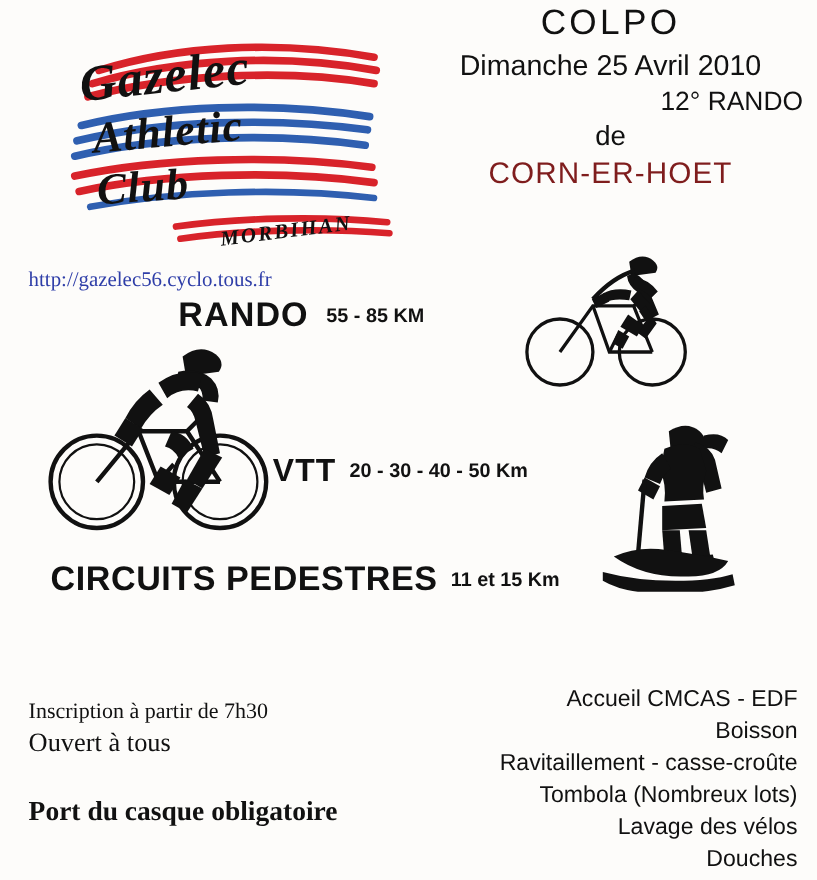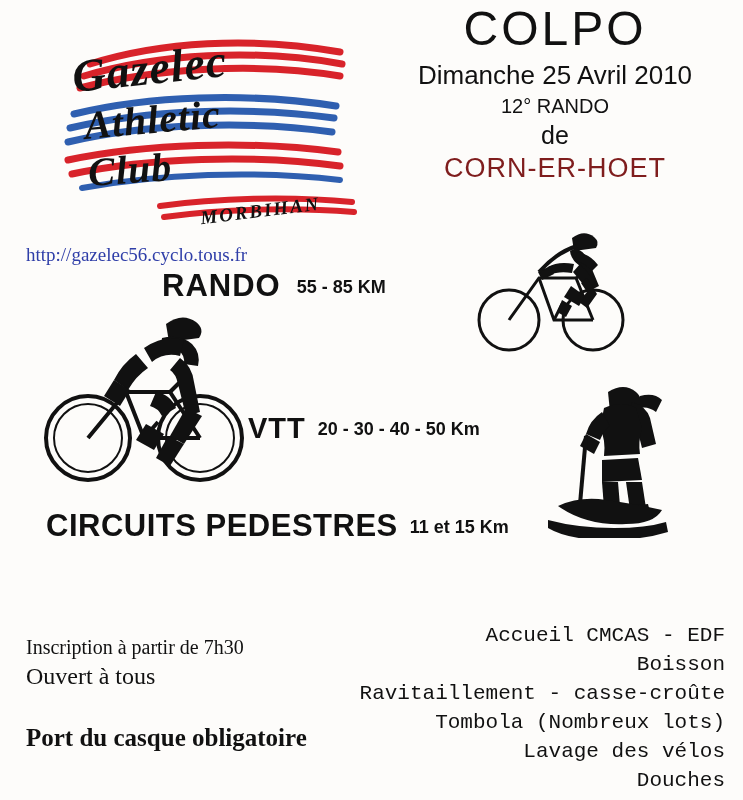--- a/index.html
+++ b/index.html
@@ -80,34 +80,35 @@
   
   .header-right {
     position: absolute;
     left: 380px;
     top: 4px;
     width: 350px;
     text-align: center;
     font-family: "Liberation Sans", sans-serif;
   }
   .h-colpo {
-    font-size: 48px;
+    font-size: 32px;
     letter-spacing: 3px;
     color: #111;
     line-height: 1.05;
   }
   .h-date {
     font-size: 26px;
     margin-top: 6px;
     color: #111;
   }
   .h-rando {
-    font-size: 20px;
+    font-size: 24px;
     margin-top: 4px;
     color: #111;
+    text-align: right;
   }
   .h-de {
     font-size: 25px;
     margin-top: 3px;
     color: #111;
   }
   .h-place {
     font-size: 27px;
     margin-top: 3px;
     letter-spacing: 1px;
@@ -150,21 +151,21 @@
   }
   .fl-line1 { font-size: 20px; }
   .fl-line2 { font-size: 24px; margin-top: 4px; }
   .fl-line3 { font-size: 25px; font-weight: bold; margin-top: 34px; }
 
   .footer-right {
     position: absolute;
     right: 18px;
     top: 622px;
     text-align: right;
-    font-family: Liberation Mono, monospace;
+    font-family: Liberation Sans, sans-serif;
     font-size: 21px;
     line-height: 1.38;
     color: #111;
   }
 
   
   .illus { position: absolute; }
   .illus-roadbike { left: 476px; top: 212px; }
   .illus-mtb { left: 40px; top: 296px; }
   .illus-hiker { left: 546px; top: 378px; }

